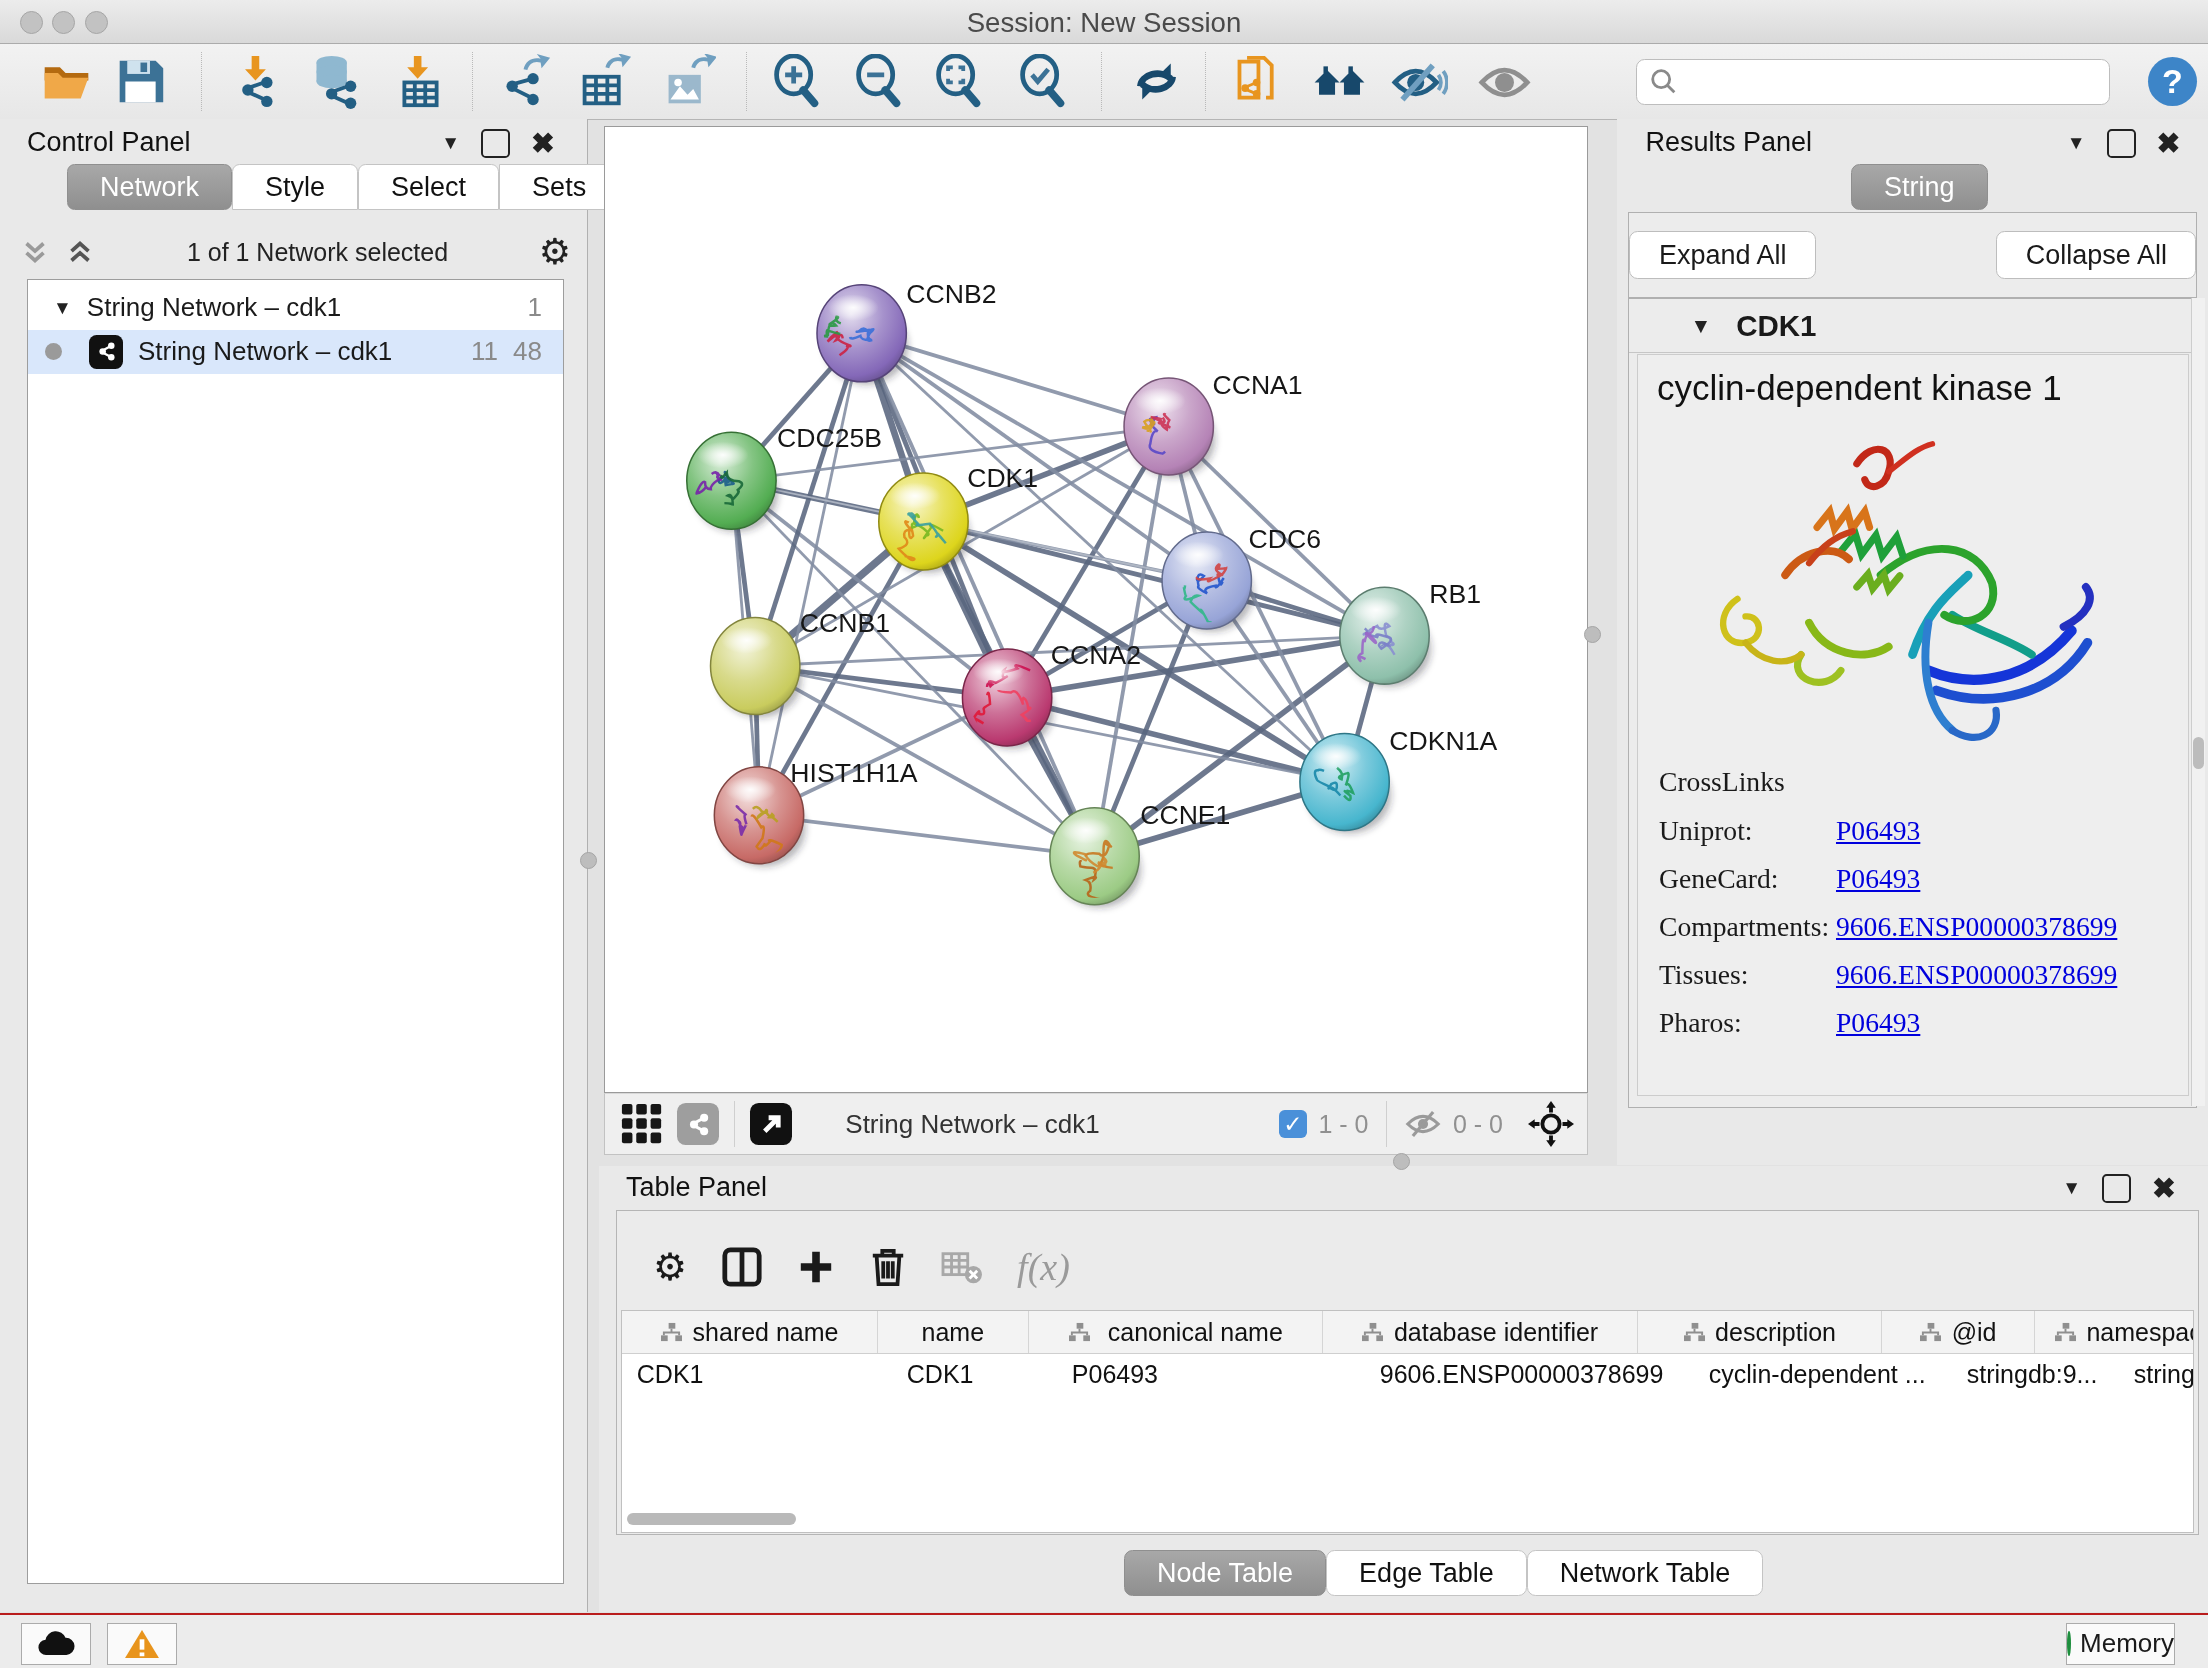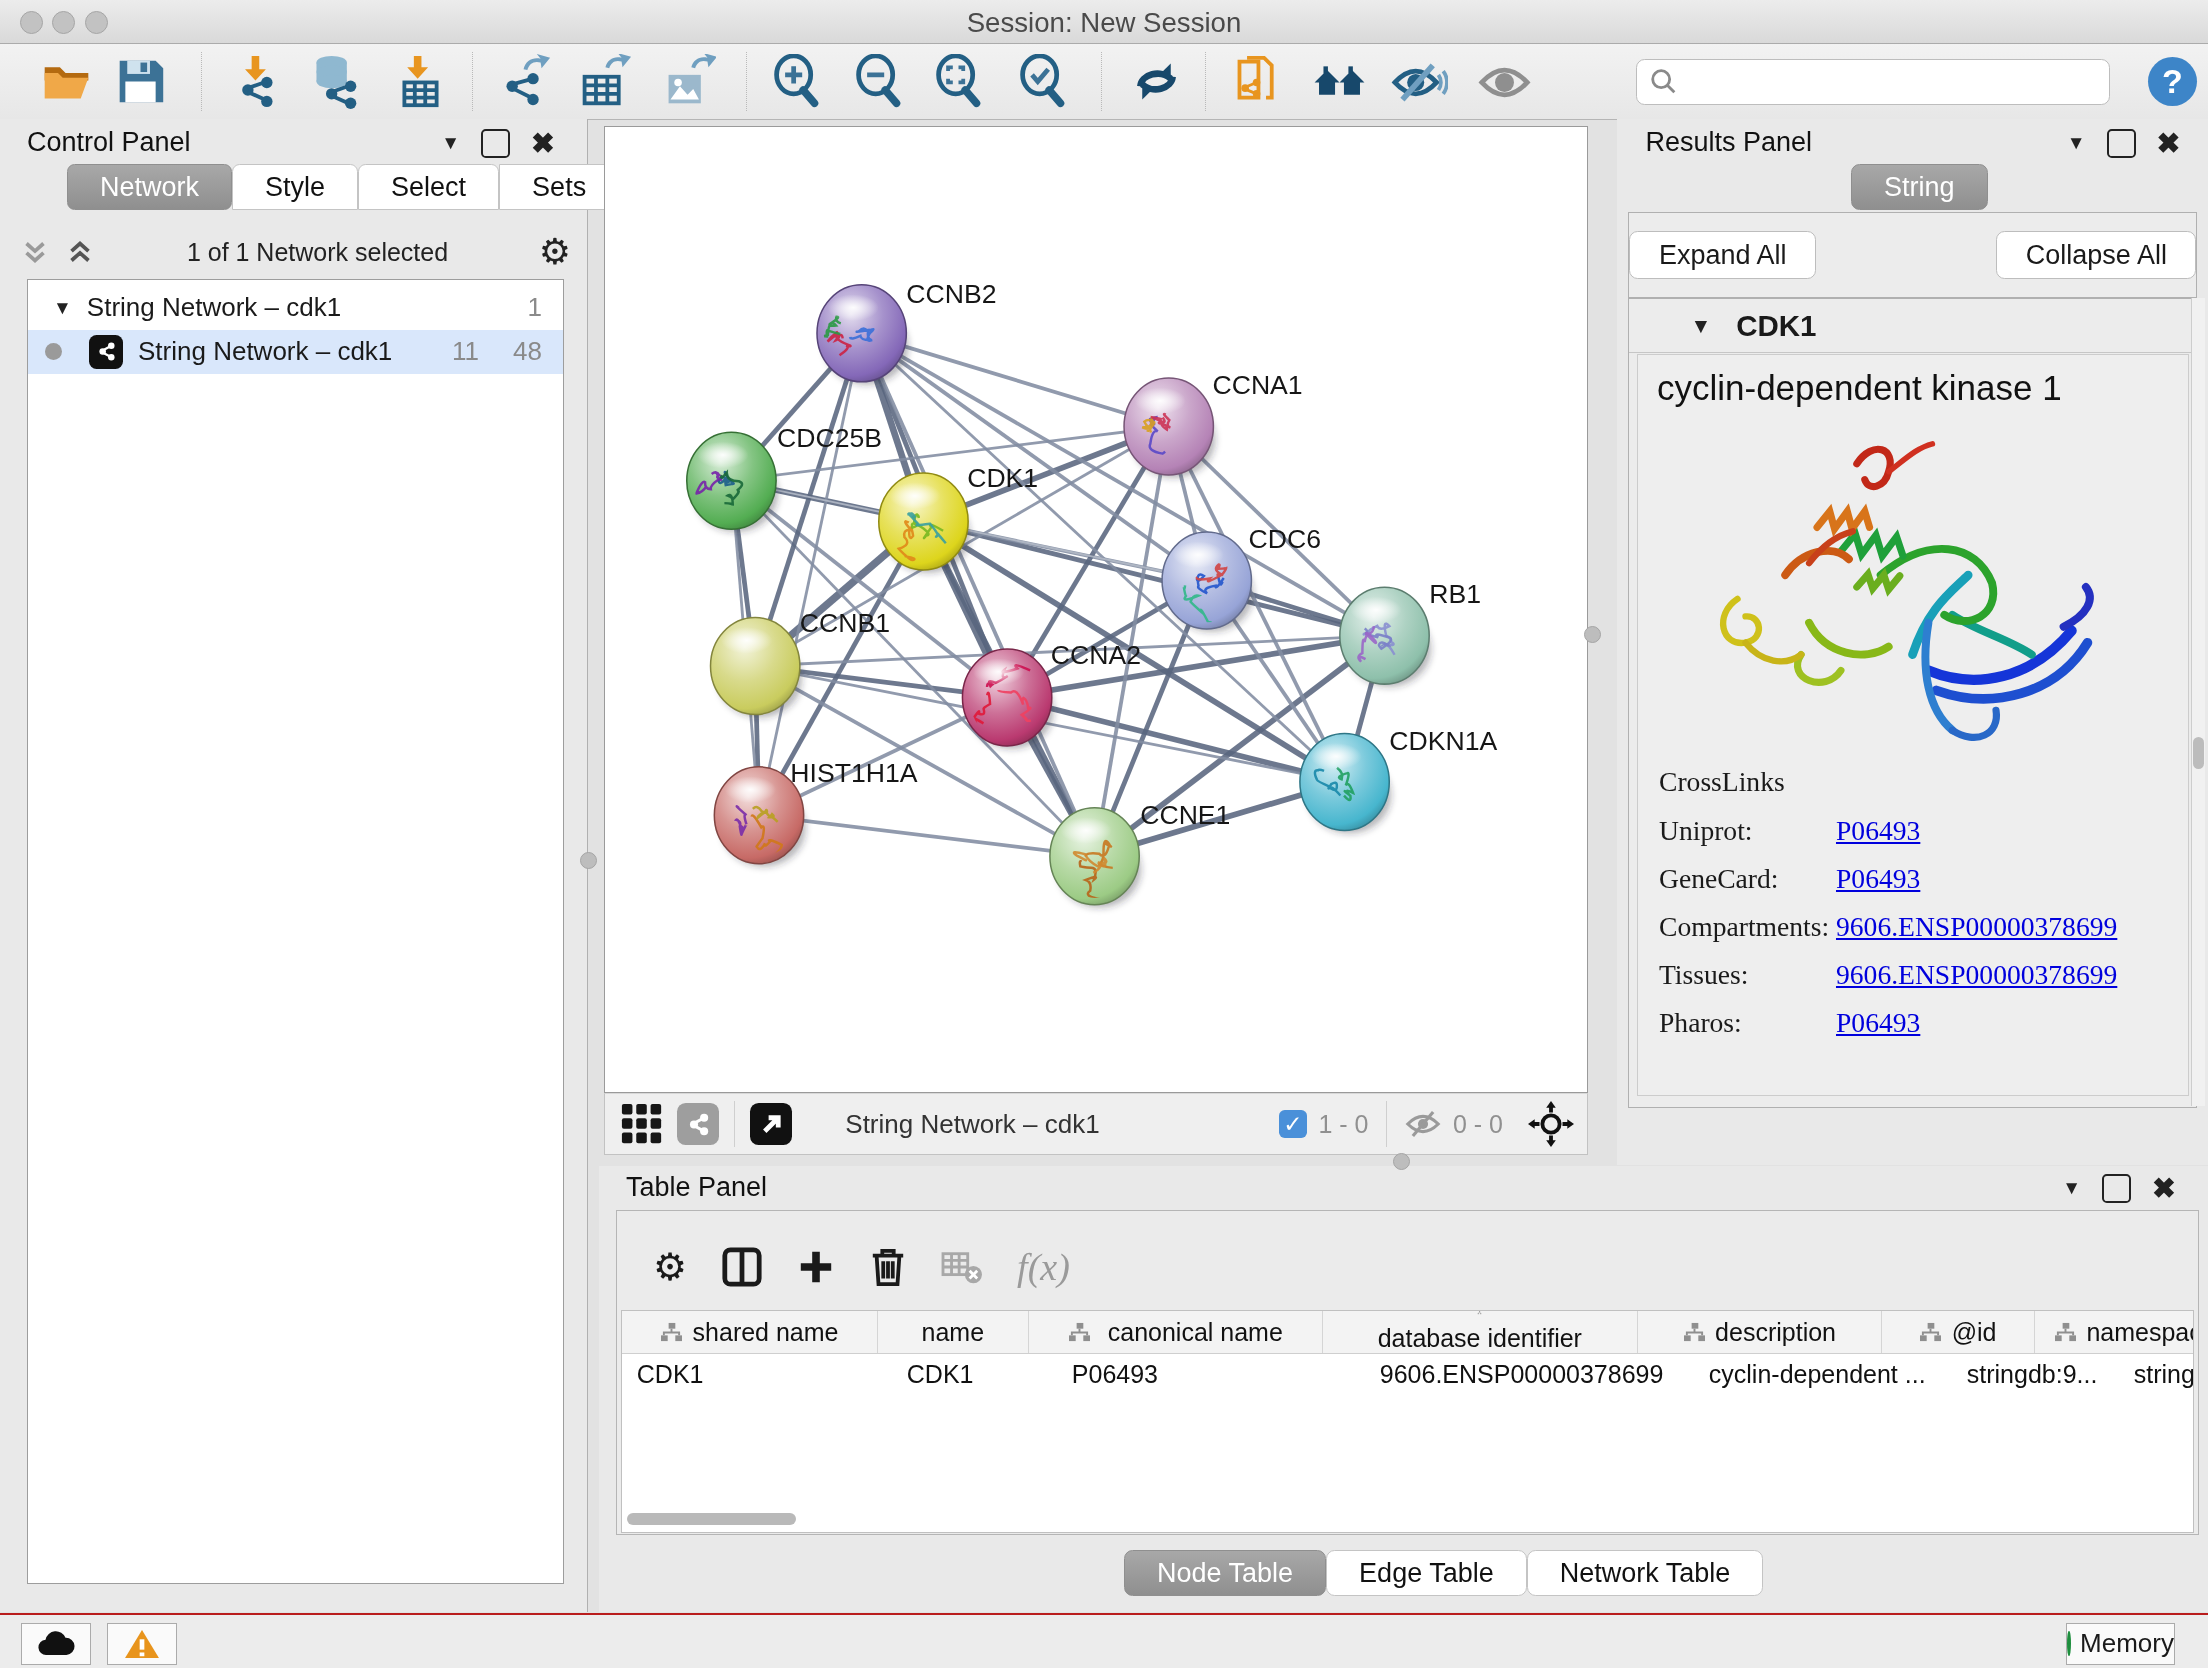--- a/index.html
+++ b/index.html
@@ -318,21 +318,21 @@
             <g fill="#fff">
               <circle cx="8" cy="12" r="3.4"></circle>
               <circle cx="17" cy="6" r="3.4"></circle>
               <circle cx="17" cy="18" r="3.4"></circle>
               <path d="M8 11l9-5M8 13l9 5" stroke="#fff" stroke-width="2.4"></path>
             </g>
           </svg>
       </span>
       <span style="margin-left:15px">String Network – cdk1</span>
       <span class="cnt" style="margin-left:auto">11</span>
-      <span class="cnt" style="margin:0 21px 0 34px">48</span>
+      <span class="cnt" style="margin:0 21px 0 15px">48</span>
     </div>
   </div>
 </div>
 
 <div id="net-canvas" class="abs">
   <svg id="net-svg" width="982" height="965" viewBox="635 133 1033 1015">
       <defs>
         <filter id="soft">
           <feGaussianBlur stdDeviation="4"></feGaussianBlur>
         </filter>
@@ -792,21 +792,21 @@
             <svg width="23" height="21" viewBox="0 0 24 22">
               <g fill="#8f8f8f">
                 <rect x="9" y="1" width="7" height="6"></rect>
                 <rect x="1" y="14" width="7" height="6"></rect>
                 <rect x="16" y="14" width="7" height="6"></rect>
                 <path d="M12 7v4M4 14v-3h16v3" stroke="#8f8f8f" stroke-width="2" fill="none"></path>
               </g>
             </svg>
             <span>canonical name</span>
           </div>
-          <div class="th" style="width: 314px; flex-direction: column;">
+          <div class="th" style="width: 314px;">
             <svg width="23" height="21" viewBox="0 0 24 22">
               <g fill="#8f8f8f">
                 <rect x="9" y="1" width="7" height="6"></rect>
                 <rect x="1" y="14" width="7" height="6"></rect>
                 <rect x="16" y="14" width="7" height="6"></rect>
                 <path d="M12 7v4M4 14v-3h16v3" stroke="#8f8f8f" stroke-width="2" fill="none"></path>
               </g>
             </svg>
             <span>database identifier</span>
           </div>

